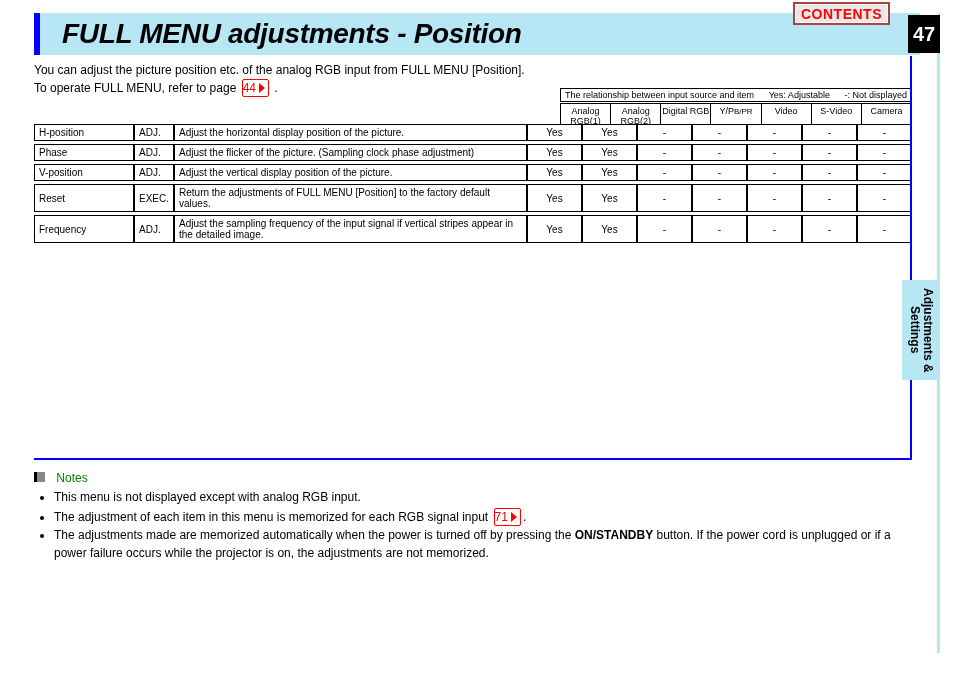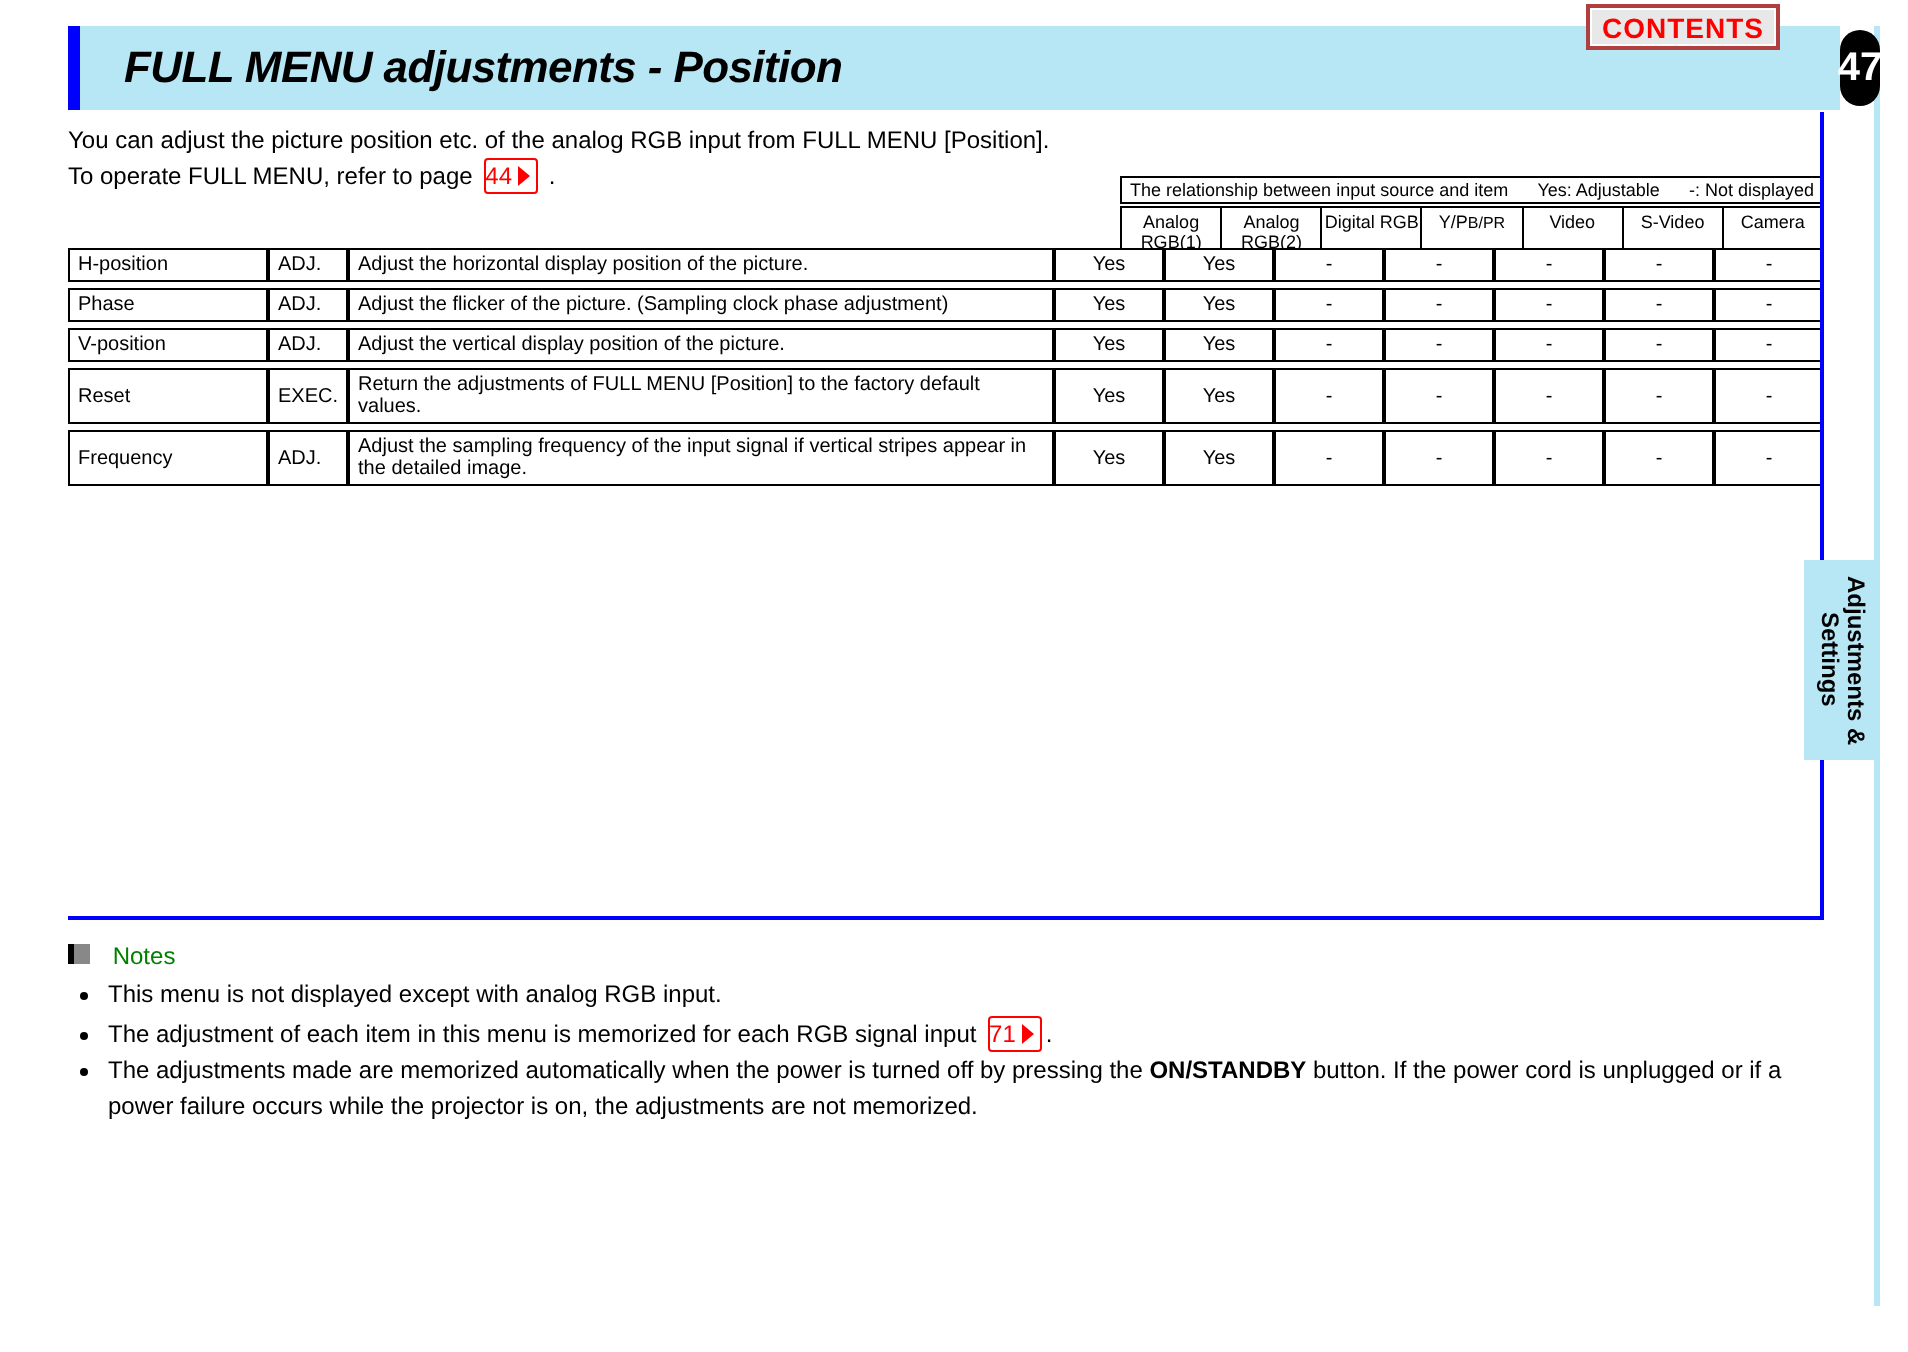--- a/index.html
+++ b/index.html
@@ -27,45 +27,45 @@
   
   .header{
     position:absolute;
     left:34px; top:13px; right:34px; height:42px;
     background:var(--cyan);
     border-left:6px solid var(--blue);
     display:flex; align-items:center;
     padding-left:22px;
   }
   .header .title{
-    font-size:22px;
+    font-size:28px;
     font-weight:700;
     font-style:italic;
     letter-spacing:-0.3px;
     color:#000;
   }
   .contents-btn{
     position:absolute;
     right:64px; top:2px;
     border:2px solid #b04040;
     box-shadow:0 0 0 1px #fff inset;
     padding:2px 6px 1px;
     background:#E8E8E8;
     font-size:14px; letter-spacing:0.5px;
     color:var(--red);
     font-weight:700;
     cursor:pointer;
   }
   .page-no{
     position:absolute;
     right:14px; top:15px;
-    width:20px; height:38px;
+    width:32px; height:38px;
     background:#000; color:#fff;
     display:flex; align-items:center; justify-content:center;
-    font-size:20px; font-weight:700;border-radius:12px;
+    font-size:20px; font-weight:700;
   }
 
   
   .intro{
     position:absolute;
     left:34px; top:62px; right:50px;
     font-size:12px; line-height:1.4;
   }
   .ref-bubble{
     display:inline-flex; align-items:center;

